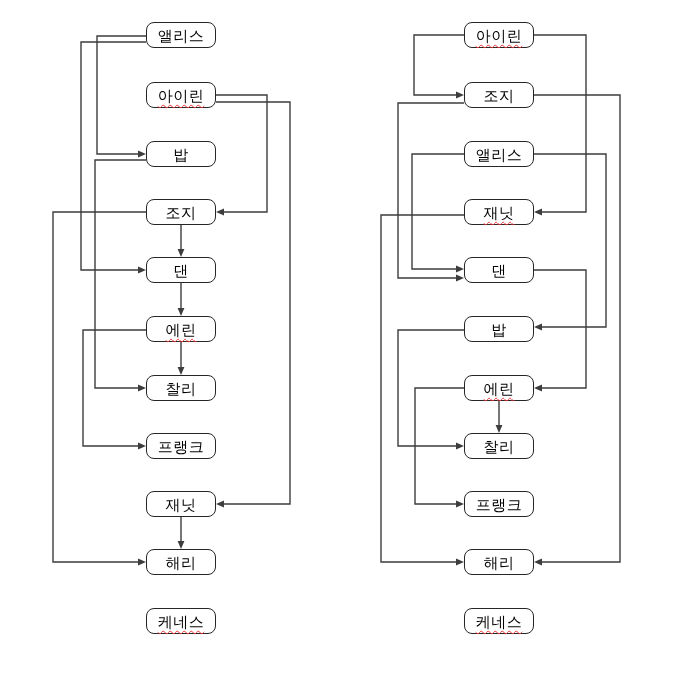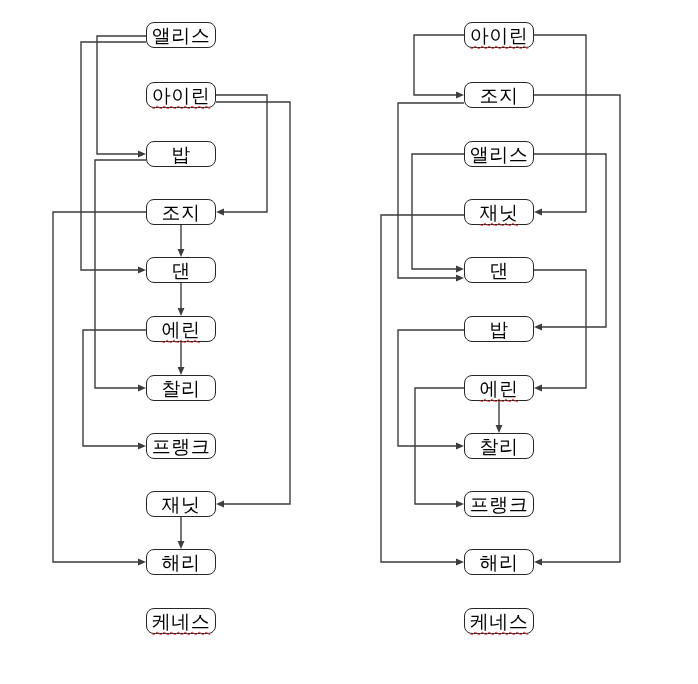--- a/index.html
+++ b/index.html
@@ -6,21 +6,21 @@
   html,body{margin:0;padding:0;background:#ffffff;}
   .canvas{
     position:relative;width:698px;height:684px;background:#ffffff;
     font-family:"Liberation Sans",sans-serif;overflow:hidden;
   }
   .edge-layer{position:absolute;left:0;top:0;width:698px;height:684px;}
   .node{
     position:absolute;box-sizing:border-box;
     border:1.4px solid #262626;border-radius:8px;background:#ffffff;
     display:flex;align-items:center;justify-content:center;
-    font-size:19px;color:#000000;letter-spacing:0.5px;white-space:nowrap;
+    font-size:15px;color:#000000;letter-spacing:0.5px;white-space:nowrap;
     z-index:2;
   }
   .node .lbl{line-height:1;}
   .node .lbl.squiggle{
     text-decoration:underline;
     text-decoration-style:wavy;
     text-decoration-color:#f03434;
     text-decoration-thickness:1px;
     text-underline-offset:3px;
   }

